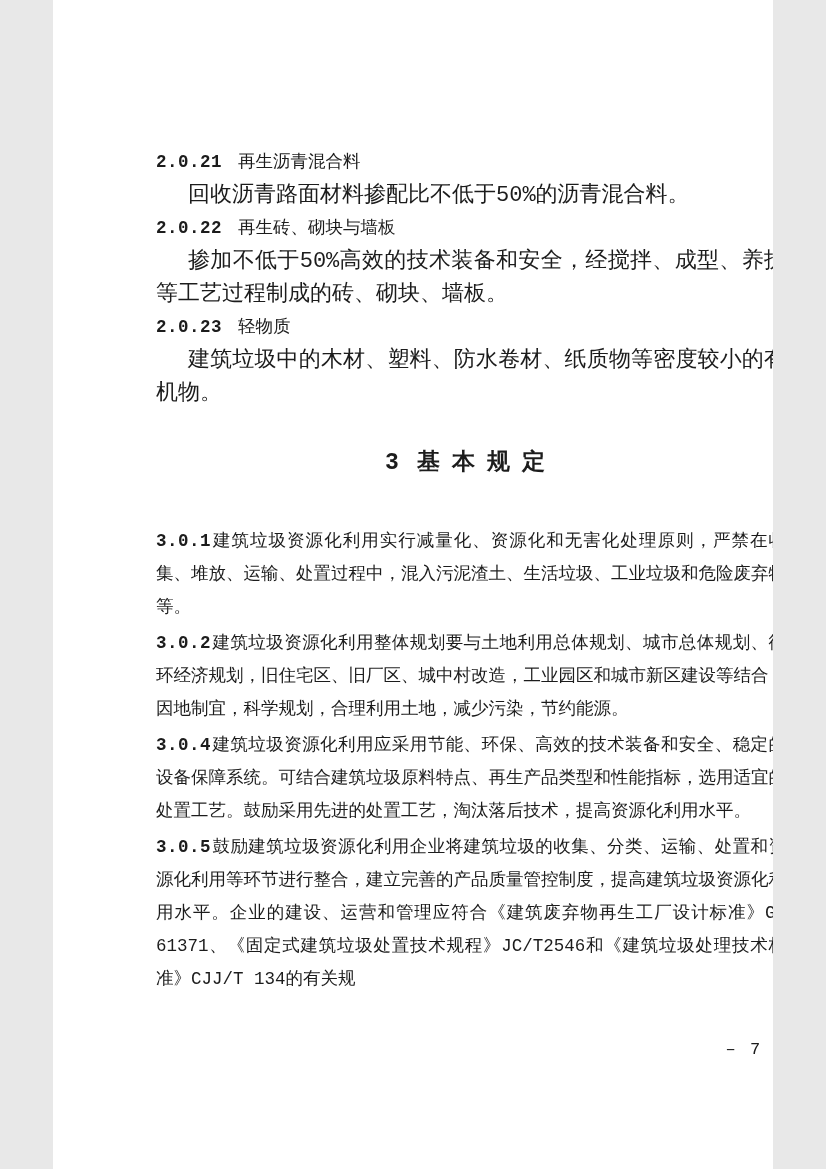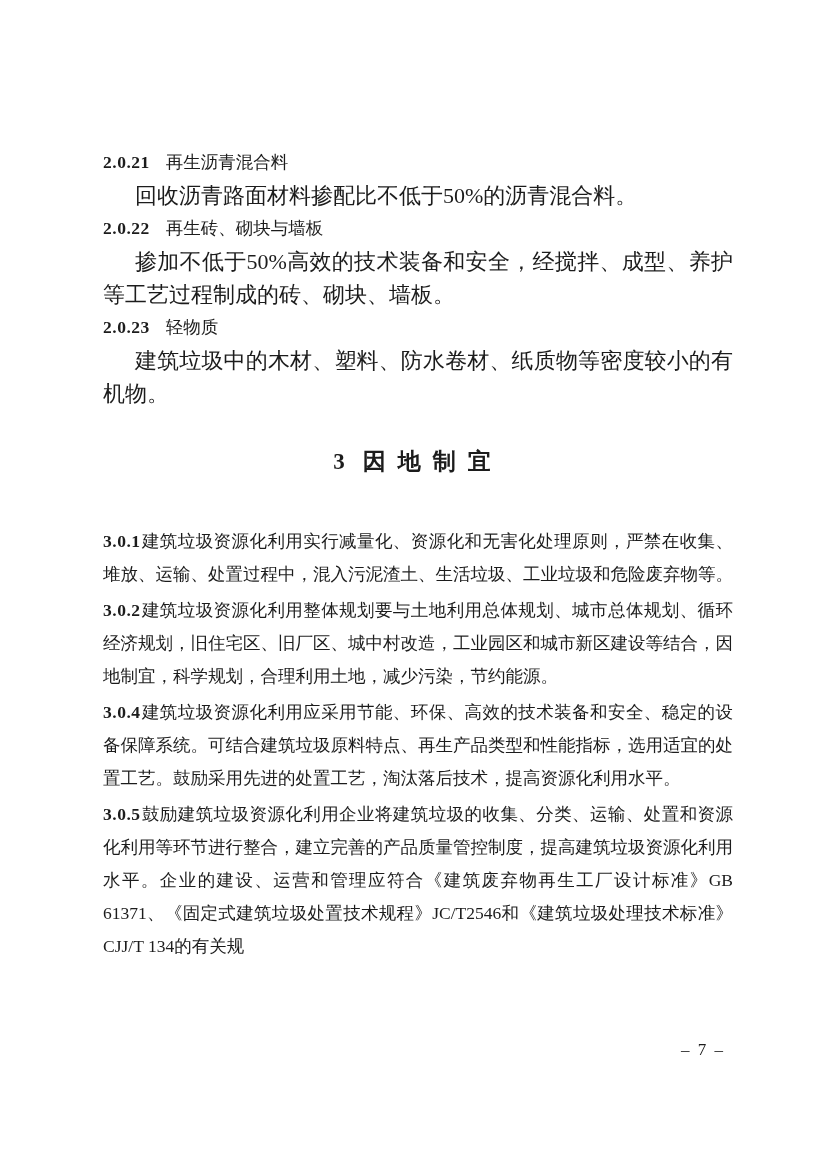--- a/index.html
+++ b/index.html
@@ -1,22 +1,22 @@
 <!DOCTYPE html>
 <html lang="zh"><head>
 <meta charset="utf-8">
 <style>
   html, body { margin: 0; padding: 0; background: #e8e8e8; }
   .page {
     position: relative;
-    width: 826px;
+    width: 720px;
     height: 1169px;
     margin: 0 auto;
     background: #ffffff;
-    font-family: Liberation Serif, serif;
+    font-family: Liberation Mono, monospace;
     color: #1c1c1c;
     overflow: hidden;
   }
   .content {
     position: absolute;
     left: 103px;
     top: 146px;
     width: 630px;
   }
   .term-head {
@@ -87,21 +87,21 @@
     </div>
 
     <div>
       <div class="term-head">
         <span class="num">2.0.23</span><span>轻物质</span>
       </div>
       <p class="term-def">建筑垃圾中的木材、塑料、防水卷材、纸质物等密度较小的有机物。</p>
     </div>
 
     <div class="chapter-heading">
-      <span class="ch-num">3</span><span class="ch-title">因地制宜</span>
+      <span class="ch-num">3</span><span class="ch-title">基本规定</span>
     </div>
 
     <p class="clause">
       <span class="num">3.0.1</span><span>建筑垃圾资源化利用实行减量化、资源化和无害化处理原则，严禁在收集、堆放、运输、处置过程中，混入污泥渣土、生活垃圾、工业垃圾和危险废弃物等。</span>
     </p>
     <p class="clause">
       <span class="num">3.0.2</span><span>建筑垃圾资源化利用整体规划要与土地利用总体规划、城市总体规划、循环经济规划，旧住宅区、旧厂区、城中村改造，工业园区和城市新区建设等结合，因地制宜，科学规划，合理利用土地，减少污染，节约能源。</span>
     </p>
     <p class="clause">
       <span class="num">3.0.4</span><span>建筑垃圾资源化利用应采用节能、环保、高效的技术装备和安全、稳定的设备保障系统。可结合建筑垃圾原料特点、再生产品类型和性能指标，选用适宜的处置工艺。鼓励采用先进的处置工艺，淘汰落后技术，提高资源化利用水平。</span>

